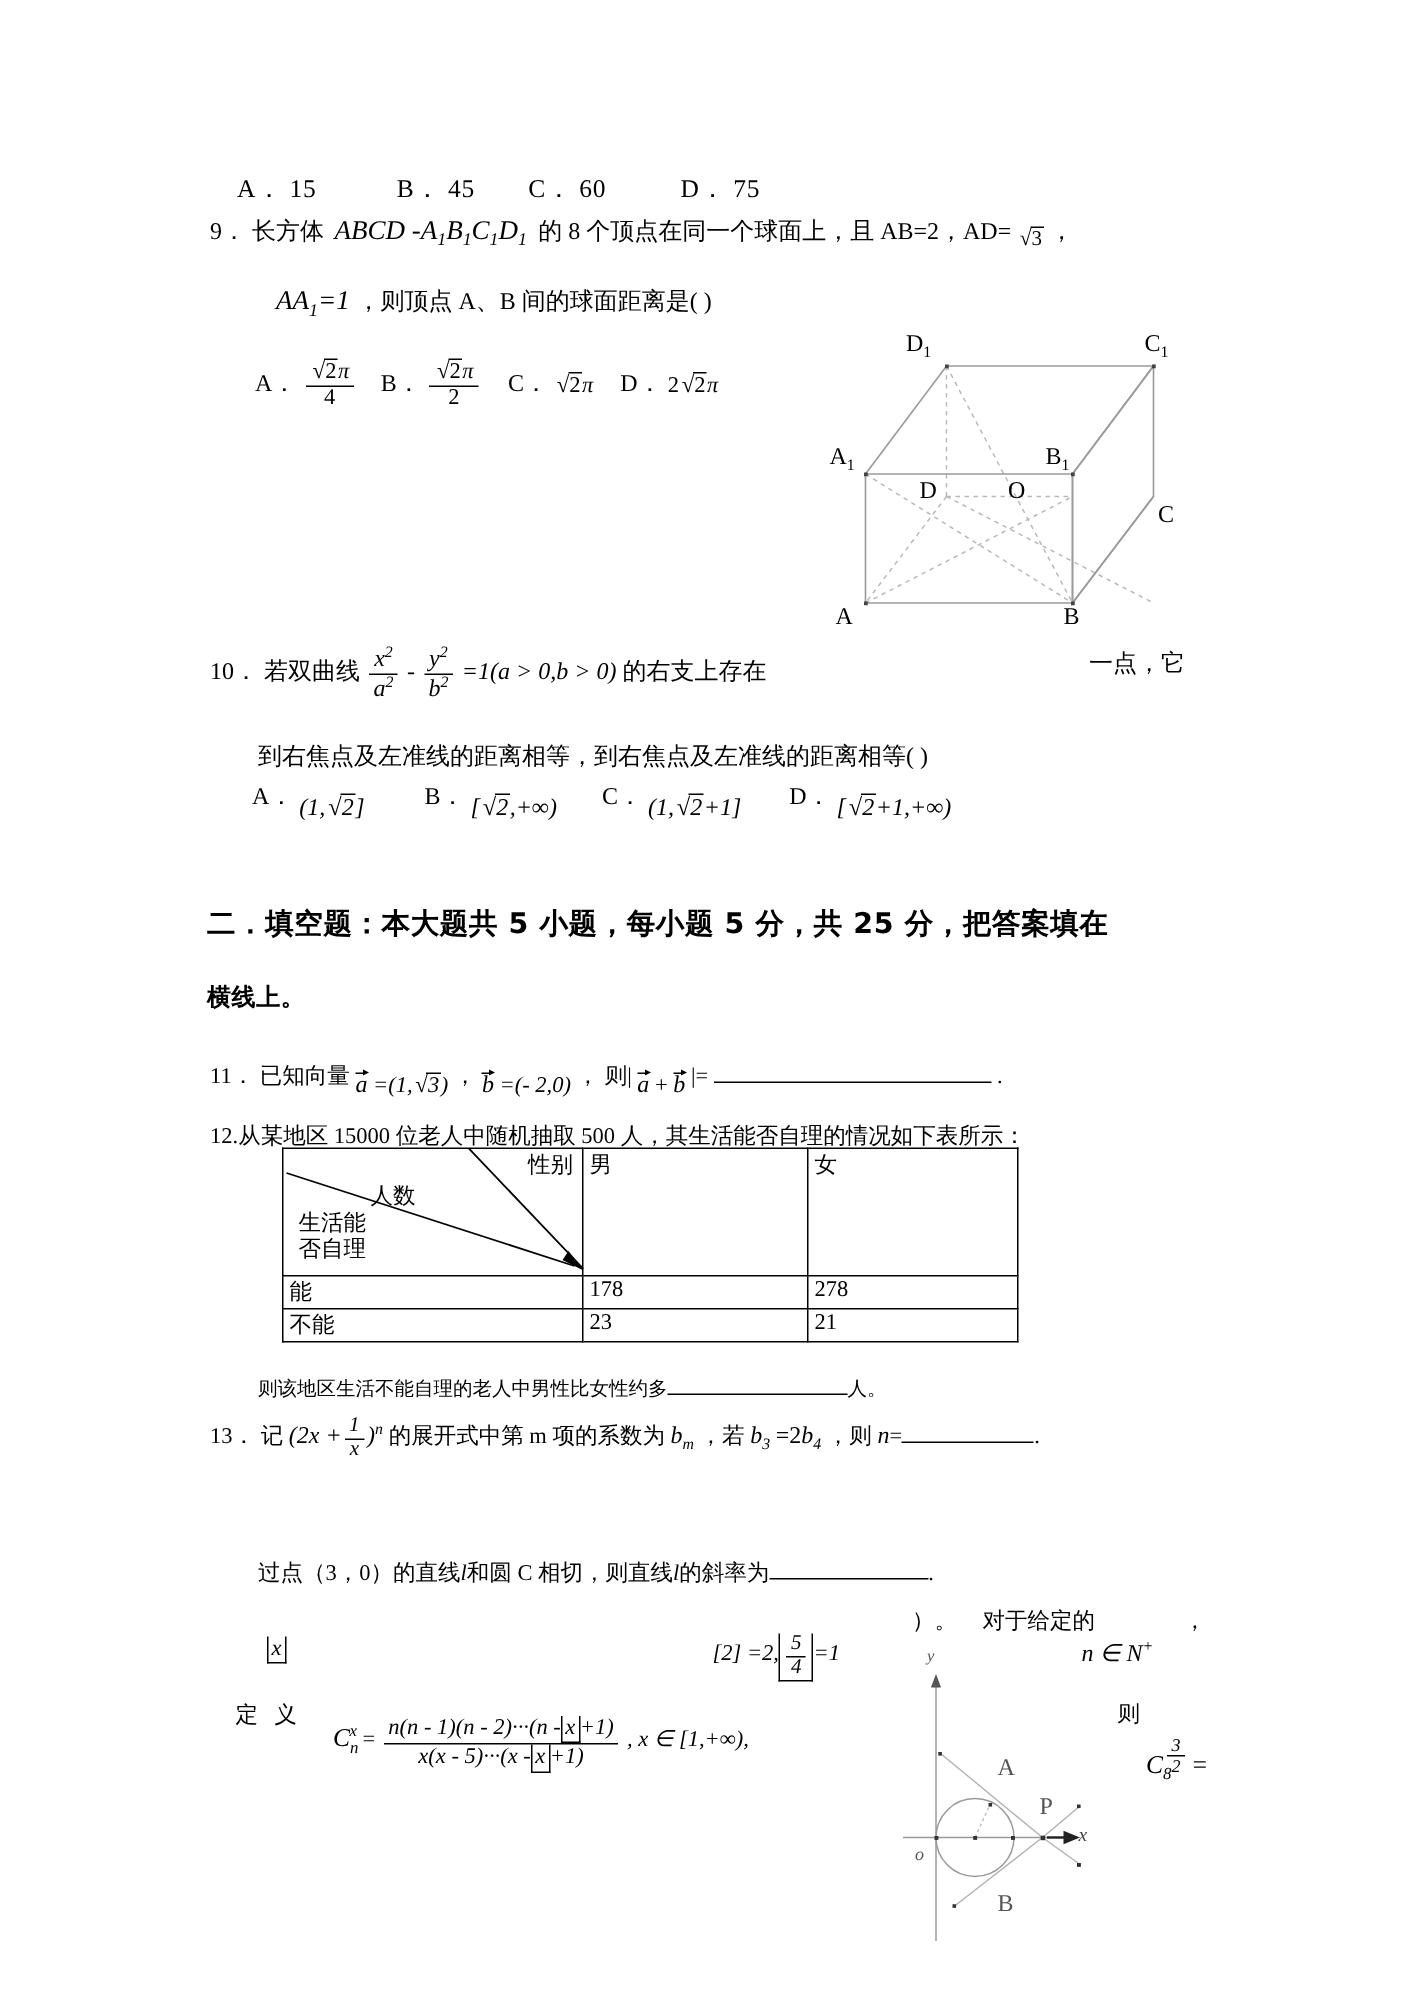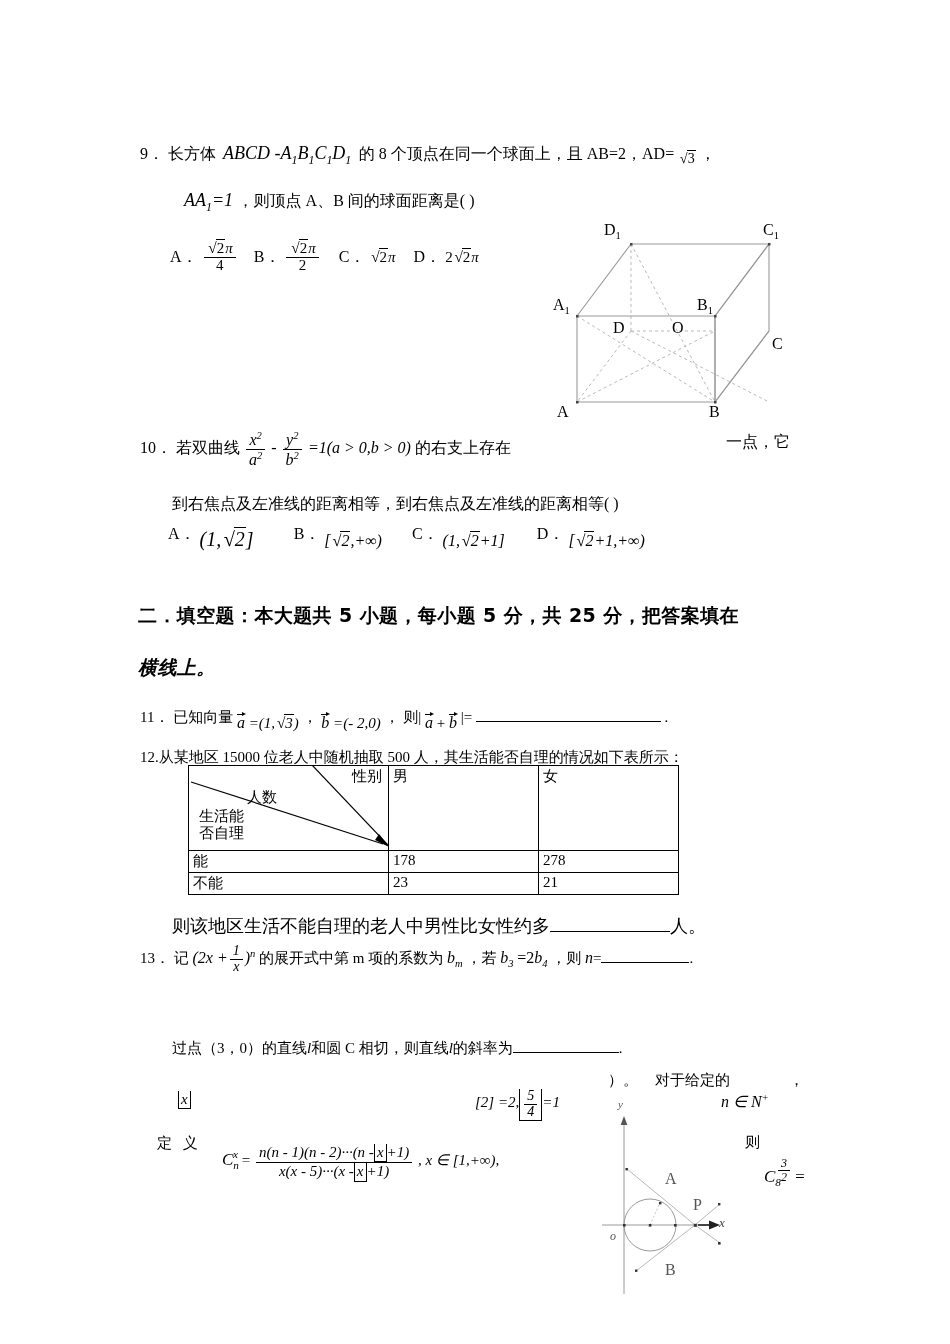--- a/index.html
+++ b/index.html
@@ -101,20 +101,33 @@
     text-align: center;
     font-size: 15px;
     color: #3a3a3a;
   }
 </style>
 </head>
 <body>
 
 <div class="page">
 
+  <div class="abs" style="left:158px; top:114px; font-size:17px; letter-spacing:0.5px;">
+    <span>A．</span>
+    <span>15</span>
+    <span style="display:inline-block;width:44px;"></span>
+    <span>B．</span>
+    <span>45</span>
+    <span style="display:inline-block;width:26px;"></span>
+    <span>C．</span>
+    <span>60</span>
+    <span style="display:inline-block;width:40px;"></span>
+    <span>D．</span>
+    <span>75</span>
+  </div>
 
   <div class="abs" style="left:140px; top:143px; font-size:16px; white-space:nowrap;">
     <span>9．</span>
     <span>长方体</span>
     <span class="it" style="font-size:18px; margin:0 3px;">
       <span>ABCD -</span><span>A</span><sub class="s">1</sub><span>B</span><sub class="s">1</sub><span>C</span><sub class="s">1</sub><span>D</span><sub class="s">1</sub>
     </span>
     <span>的 8 个顶点在同一个球面上，且 AB=2，AD=</span>
     <span class="sq" style="font-size:14px; vertical-align:-4px;"><span class="rad">√</span><span class="arg">3</span></span>
     <span>，</span>
@@ -214,34 +227,34 @@
     </span>
     <span class="it" style="font-size:16px;">=1(a &gt; 0,b &gt; 0)</span>
     <span>的右支上存在</span>
   </div>
   <div class="abs" style="left:726px; top:432px; font-size:16px; white-space:nowrap;">一点，它</div>
 
   <div class="abs" style="left:172px; top:494px; font-size:16px; white-space:nowrap;">到右焦点及左准线的距离相等，到右焦点及左准线的距离相等(    )</div>
 
   <div class="abs" style="left:168px; top:521px; font-size:16px; white-space:nowrap;">
     <span>A．</span>
-    <span class="it" style="font-size:20px; display:inline-block; position:relative; top:7px;"><span>(1,</span><span class="sq"><span class="rad">√</span><span class="arg">2</span></span><span>]</span></span>
+    <span class="it" style="font-size:16px; display:inline-block; position:relative; top:7px;"><span>(1,</span><span class="sq"><span class="rad">√</span><span class="arg">2</span></span><span>]</span></span>
     <span style="display:inline-block;width:32px;"></span>
     <span>B．</span>
     <span class="it" style="font-size:16px; display:inline-block; position:relative; top:7px;"><span>[</span><span class="sq"><span class="rad">√</span><span class="arg">2</span></span><span>,+∞)</span></span>
     <span style="display:inline-block;width:22px;"></span>
     <span>C．</span>
     <span class="it" style="font-size:16px; display:inline-block; position:relative; top:7px;"><span>(1,</span><span class="sq"><span class="rad">√</span><span class="arg">2</span></span><span>+1]</span></span>
     <span style="display:inline-block;width:24px;"></span>
     <span>D．</span>
     <span class="it" style="font-size:16px; display:inline-block; position:relative; top:7px;"><span>[</span><span class="sq"><span class="rad">√</span><span class="arg">2</span></span><span>+1,+∞)</span></span>
   </div>
 
   <div class="abs cn" style="left:138px; top:603px; font-size:19px; font-weight:bold; letter-spacing:0.4px; white-space:nowrap;">二．填空题：本大题共 5 小题，每小题 5 分，共 25 分，把答案填在</div>
-  <div class="abs cn" style="left:138px; top:655px; font-size:19px; font-weight:bold; letter-spacing:0.4px; white-space:nowrap;font-style:italic;">横线上。</div>
+  <div class="abs cn" style="left:138px; top:655px; font-size:16px; font-weight:bold; letter-spacing:0.4px; white-space:nowrap;">横线上。</div>
 
   <div class="abs" style="left:140px; top:706px; font-size:15px; white-space:nowrap;">
     <span>11．</span>
     <span>已知向量</span>
     <span class="vec it" style="font-size:16px; display:inline-block; position:relative; top:6px;"><span class="arw"></span><span>a</span></span>
     <span class="it" style="font-size:15px; display:inline-block; position:relative; top:6px;"><span>=(1,</span><span class="sq"><span class="rad">√</span><span class="arg">3</span></span><span>)</span></span>
     <span>，</span>
     <span class="vec it" style="font-size:16px; display:inline-block; position:relative; top:6px;"><span class="arw"></span><span>b</span></span>
     <span class="it" style="font-size:15px; display:inline-block; position:relative; top:6px;">=(- 2,0)</span>
     <span>，</span>
@@ -292,21 +305,21 @@
       </tr>
       <tr>
         <td>不能</td>
         <td>23</td>
         <td>21</td>
       </tr>
     </tbody>
       </table>
   </div>
 
-  <div class="abs" style="left:172px; top:914px; font-size:18px; white-space:nowrap;text-align:center;">
+  <div class="abs" style="left:172px; top:914px; font-size:13px; white-space:nowrap;text-align:center;">
     <span>则该地区生活不能自理的老人中男性比女性约多</span><span class="ul" style="width:120px;height:15px;"></span><span>人。</span>
   </div>
 
   <div class="abs" style="left:140px; top:944px; font-size:15px; white-space:nowrap;">
     <span>13．</span>
     <span>记</span>
     <span class="it" style="font-size:16px;"><span>(2x +</span><span class="frac" style="font-size:14px;"><span class="num">1</span><span class="den">x</span></span><span>)</span><sup class="s">n</sup></span>
     <span>的展开式中第 m 项的系数为</span>
     <span class="it" style="font-size:16px;"><span>b</span><sub class="s">m</sub></span>
     <span>，若</span>

